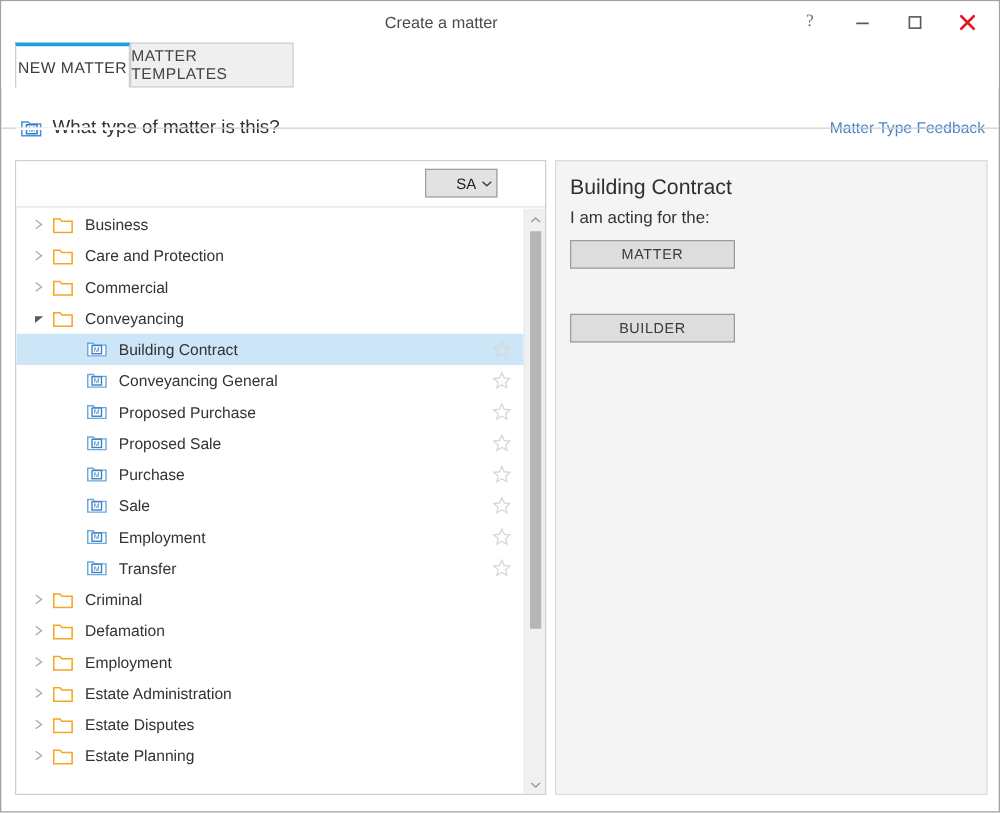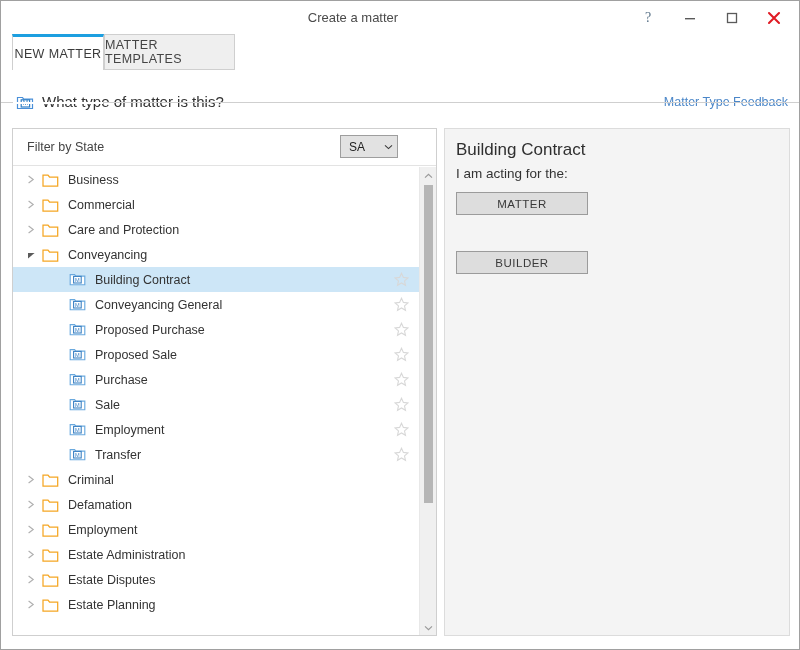--- a/index.html
+++ b/index.html
@@ -170,21 +170,21 @@
     right: 38px; top: 6px;
     width: 58px; height: 23px;
     background: #e2e2e2;
     border: 1px solid #9e9e9e;
     display: flex;
     align-items: center;
     cursor: default;
   }
   .state-select-value {
     flex: 1;
-    padding-left: 8px;
+    padding-left: 24px;
     font-size: 12px;
     color: #222;
   }
   .state-select-chevron {
     width: 18px;
     display: flex;
     align-items: center;
     justify-content: center;
     color: #444;
   }
@@ -352,21 +352,20 @@
         <text x="10.4" y="13.4" font-family="Liberation Sans, sans-serif" font-size="6.4" fill="#2f7fc6" text-anchor="middle">M</text>
       </svg>
     </span>
     <span class="question-text">What type of matter is this?</span>
     <span class="feedback-link">Matter Type Feedback</span>
   </div>
 
   <div class="left-panel">
 
     <div class="filter-bar">
-      <span class="filter-label">Filter by State</span>
       <div class="state-select">
         <span class="state-select-value">SA</span>
         <span class="state-select-chevron">
           <svg width="9" height="6" viewBox="0 0 9 6">
             <path d="M1 1.4 L4.5 4.6 L8 1.4" fill="none" stroke="#3a3a3a" stroke-width="1.1"></path>
           </svg>
         </span>
       </div>
     </div>
 
@@ -388,34 +387,34 @@
           <span class="twisty">
             <svg width="8" height="9" viewBox="0 0 8 9">
               <path d="M1.6 1 L6.2 4.5 L1.6 8" fill="none" stroke="#b0b0b0" stroke-width="1.15"></path>
             </svg>
           </span>
           <span class="row-icon">
             <svg width="17" height="14" viewBox="0 0 17 14">
               <path d="M1 2.2 h5 l1.5 1.8 h8.2 v9 h-14.7 z" fill="#ffffff" stroke="#f5a623" stroke-width="1.25"></path>
             </svg>
           </span>
+          <span class="row-label">Care and Protection</span>
+        </div>
+        <div class="tree-row">
+          <span class="twisty">
+            <svg width="8" height="9" viewBox="0 0 8 9">
+              <path d="M1.6 1 L6.2 4.5 L1.6 8" fill="none" stroke="#b0b0b0" stroke-width="1.15"></path>
+            </svg>
+          </span>
+          <span class="row-icon">
+            <svg width="17" height="14" viewBox="0 0 17 14">
+              <path d="M1 2.2 h5 l1.5 1.8 h8.2 v9 h-14.7 z" fill="#ffffff" stroke="#f5a623" stroke-width="1.25"></path>
+            </svg>
+          </span>
           <span class="row-label">Commercial</span>
-        </div>
-        <div class="tree-row">
-          <span class="twisty">
-            <svg width="8" height="9" viewBox="0 0 8 9">
-              <path d="M1.6 1 L6.2 4.5 L1.6 8" fill="none" stroke="#b0b0b0" stroke-width="1.15"></path>
-            </svg>
-          </span>
-          <span class="row-icon">
-            <svg width="17" height="14" viewBox="0 0 17 14">
-              <path d="M1 2.2 h5 l1.5 1.8 h8.2 v9 h-14.7 z" fill="#ffffff" stroke="#f5a623" stroke-width="1.25"></path>
-            </svg>
-          </span>
-          <span class="row-label">Care and Protection</span>
         </div>
         <div class="tree-row">
           <span class="twisty">
             <svg width="9" height="9" viewBox="0 0 9 9">
               <path d="M1 3 L7.6 3 L1 8.4 Z" fill="#5a5a5a"></path>
             </svg>
           </span>
           <span class="row-icon">
             <svg width="17" height="14" viewBox="0 0 17 14">
               <path d="M1 2.2 h5 l1.5 1.8 h8.2 v9 h-14.7 z" fill="#ffffff" stroke="#f5a623" stroke-width="1.25"></path>

